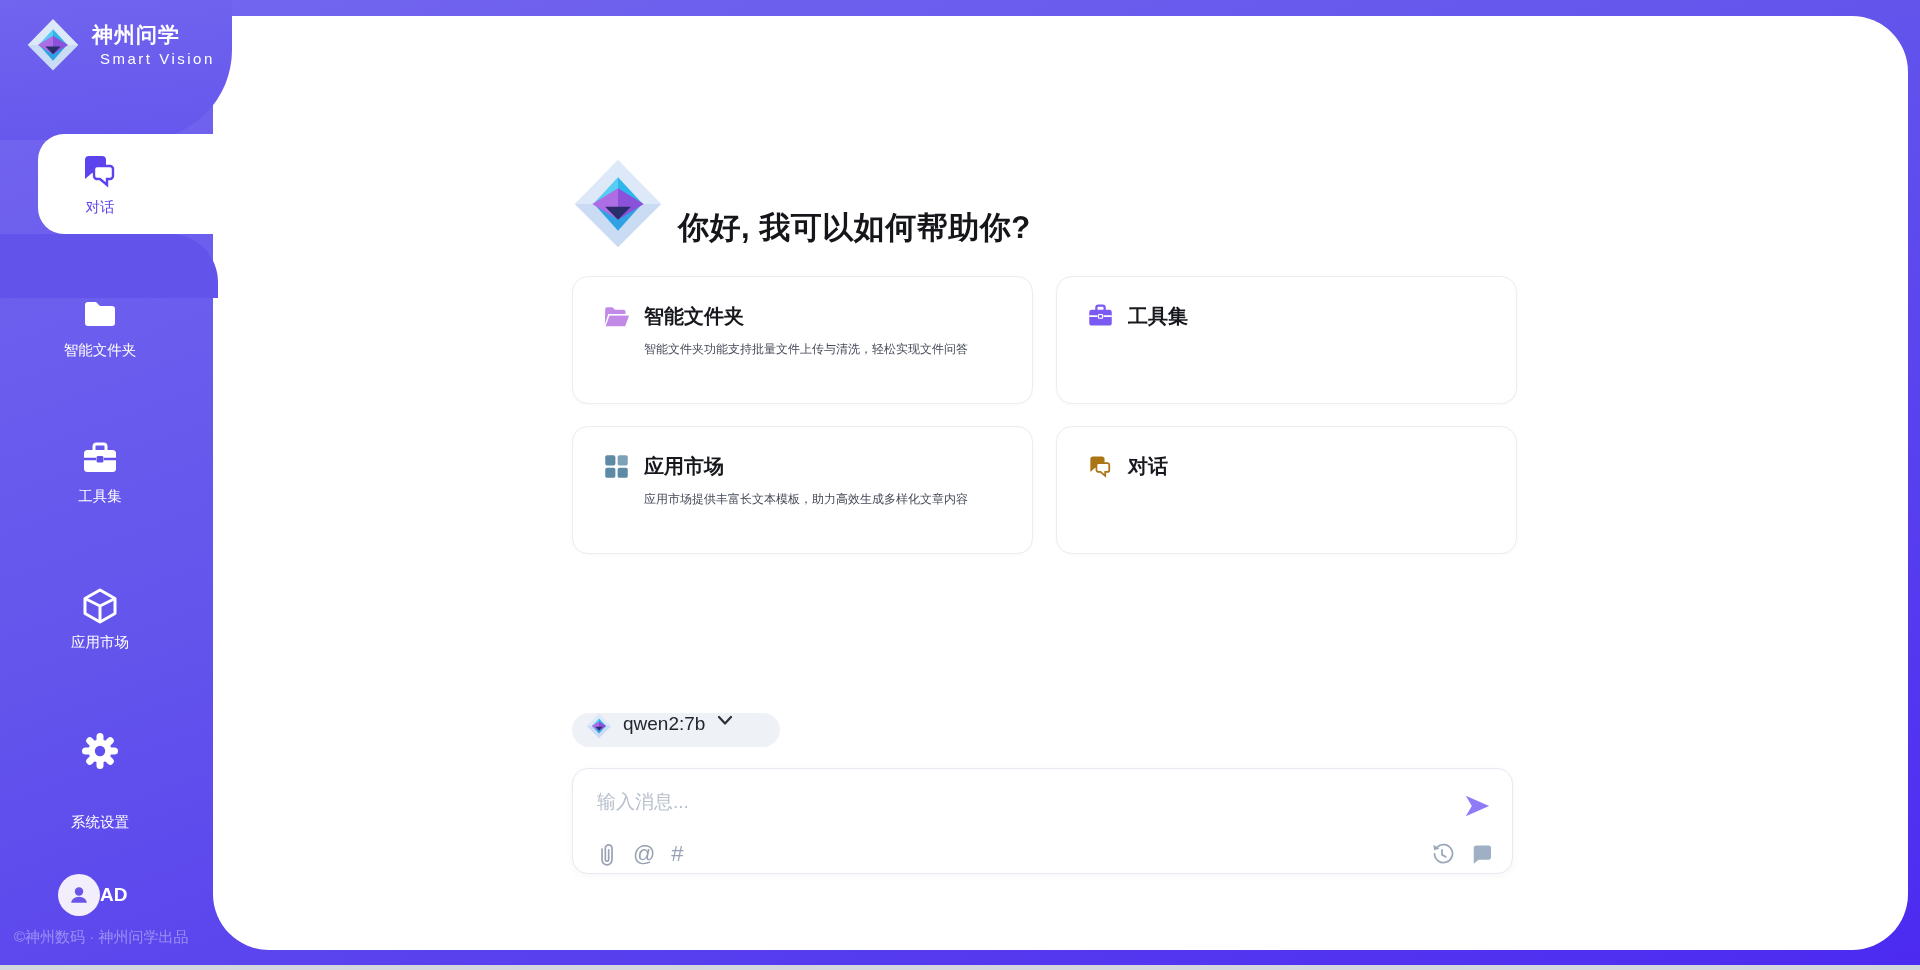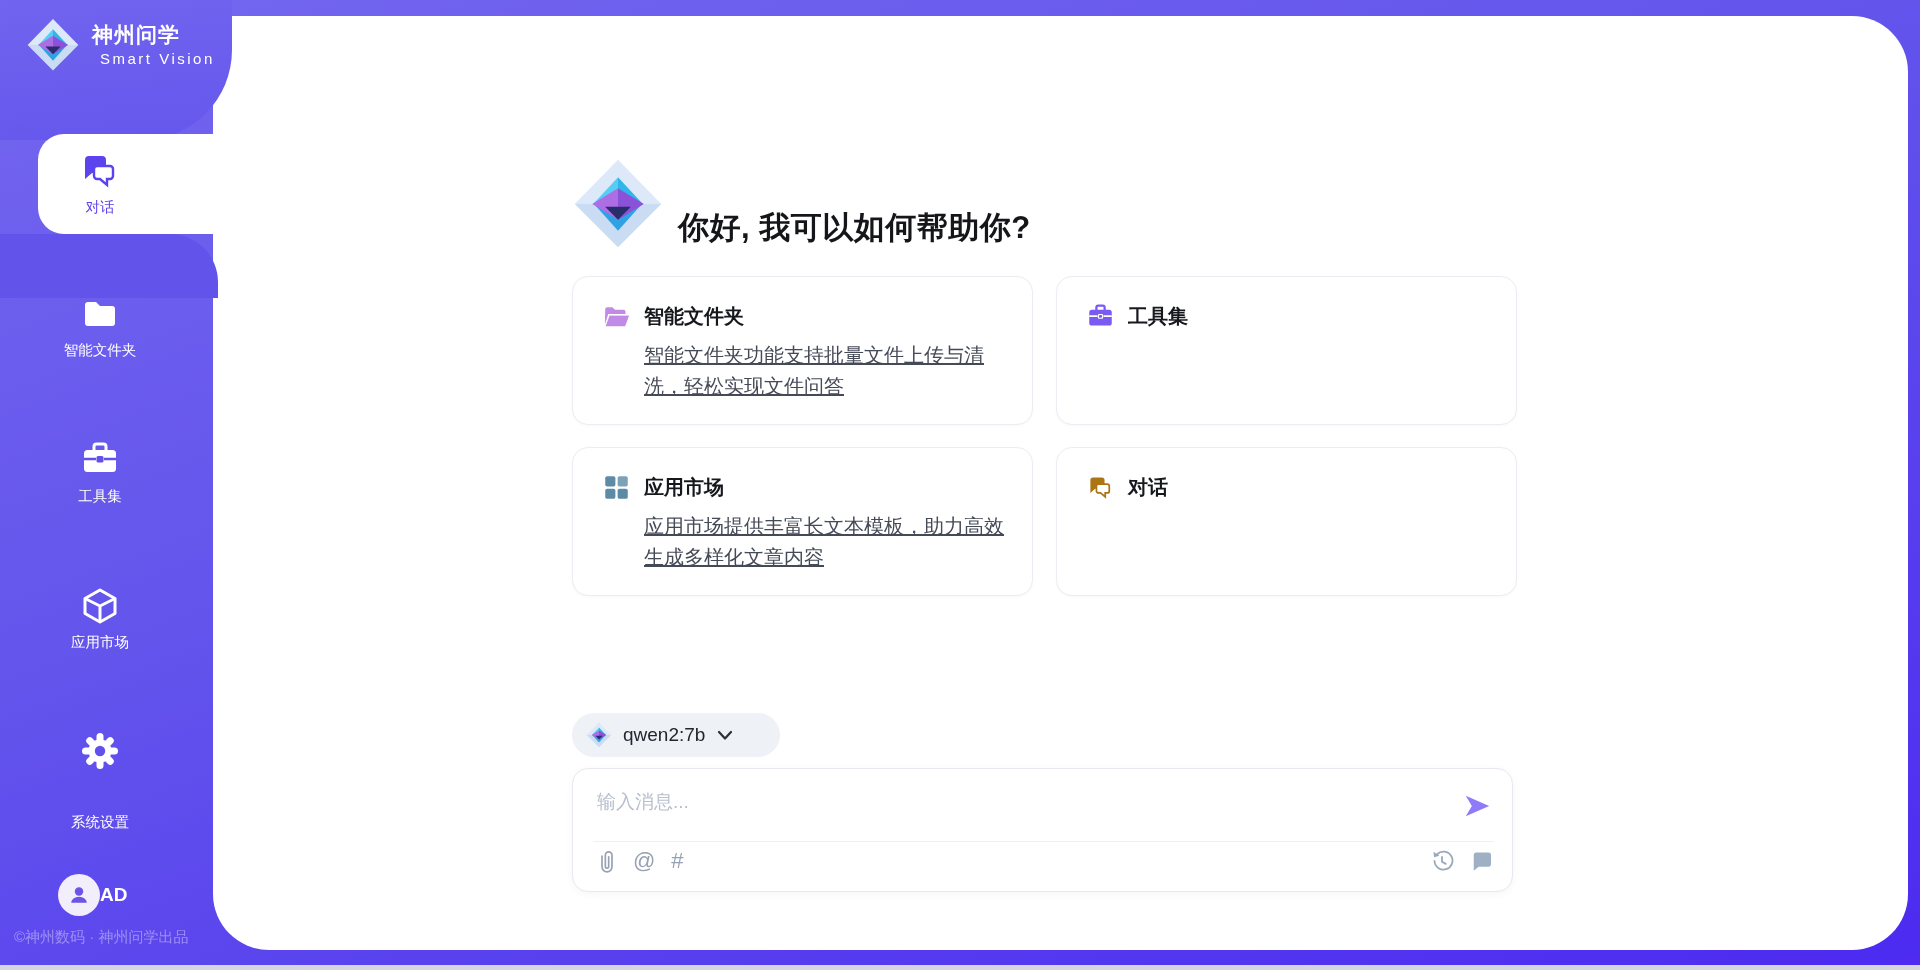--- a/index.html
+++ b/index.html
@@ -58,29 +58,29 @@
   .greeting-row .dlogo { width:92px; height:92px; }
   .greeting-text { font-size:31px; font-weight:700; color:#15161a; margin-left:14px; letter-spacing:0.5px;margin-top:48px; }
 
   .cards { position:absolute; left:572px; top:276px; width:945px; z-index:5;
            display:grid; grid-template-columns:461px 461px; column-gap:23px; row-gap:22px; }
   .card { background:#fff; border:1px solid #ebedf2; border-radius:16px; min-height:128px;
           padding:26px 28px 22px 30px; cursor:pointer; box-shadow:0 1px 3px rgba(20,20,40,0.03); }
   .card-head { display:flex; align-items:center; gap:14px; }
   .card-title { font-size:20px; font-weight:700; color:#17181d; }
   .card-icon { width:27px; height:27px; flex:0 0 auto; }
-  .card-desc { margin-top:10px; padding-left:41px; font-size:20px; color:#454a57; line-height:1.55;text-decoration:underline; }
-
-  .model-pill { position:absolute; left:572px; top:713px; height:44px; min-width:208px;
-                background:#eef1f6; border-radius:22px; display:inline-flex; align-items:center;
+  .card-desc { margin-top:10px; padding-left:41px; font-size:12px; color:#454a57; line-height:1.55; }
+
+  .model-pill { position:absolute; left:572px; top:713px; height:34px; min-width:208px;
+                background:#eef1f6; border-radius:22px; display:inline-flex; 
                 gap:11px; padding:0 18px 0 14px; cursor:pointer; z-index:5; }
   .model-pill .dlogo { width:26px; height:26px; }
   .model-name { font-size:19px; color:#23262f; }
 
-  .composer { position:absolute; left:572px; top:768px; width:941px; height:124px; z-index:5;
+  .composer { position:absolute; left:572px; top:768px; width:941px; height:106px; z-index:5;
               background:#fff; border:1px solid #e7e9f0; border-radius:16px;
               box-shadow:0 2px 8px rgba(30,30,60,0.04); padding:14px 18px 10px 24px;
               display:flex; flex-direction:column; }
   .composer-top { flex:1; display:flex; align-items:flex-start; }
   .composer textarea { flex:1; border:none; outline:none; resize:none; height:52px;
                        font-family:inherit; font-size:19px; color:#333; padding-top:6px; background:transparent; }
   .composer textarea::placeholder { color:#b8c0cd; }
   .send-btn { width:34px; height:34px; border:none; background:transparent; cursor:pointer;
               display:flex; align-items:center; justify-content:center; margin-top:6px; }
   .composer-divider { height:1px; background:#eef0f4; margin:6px 0 0 -4px; }

